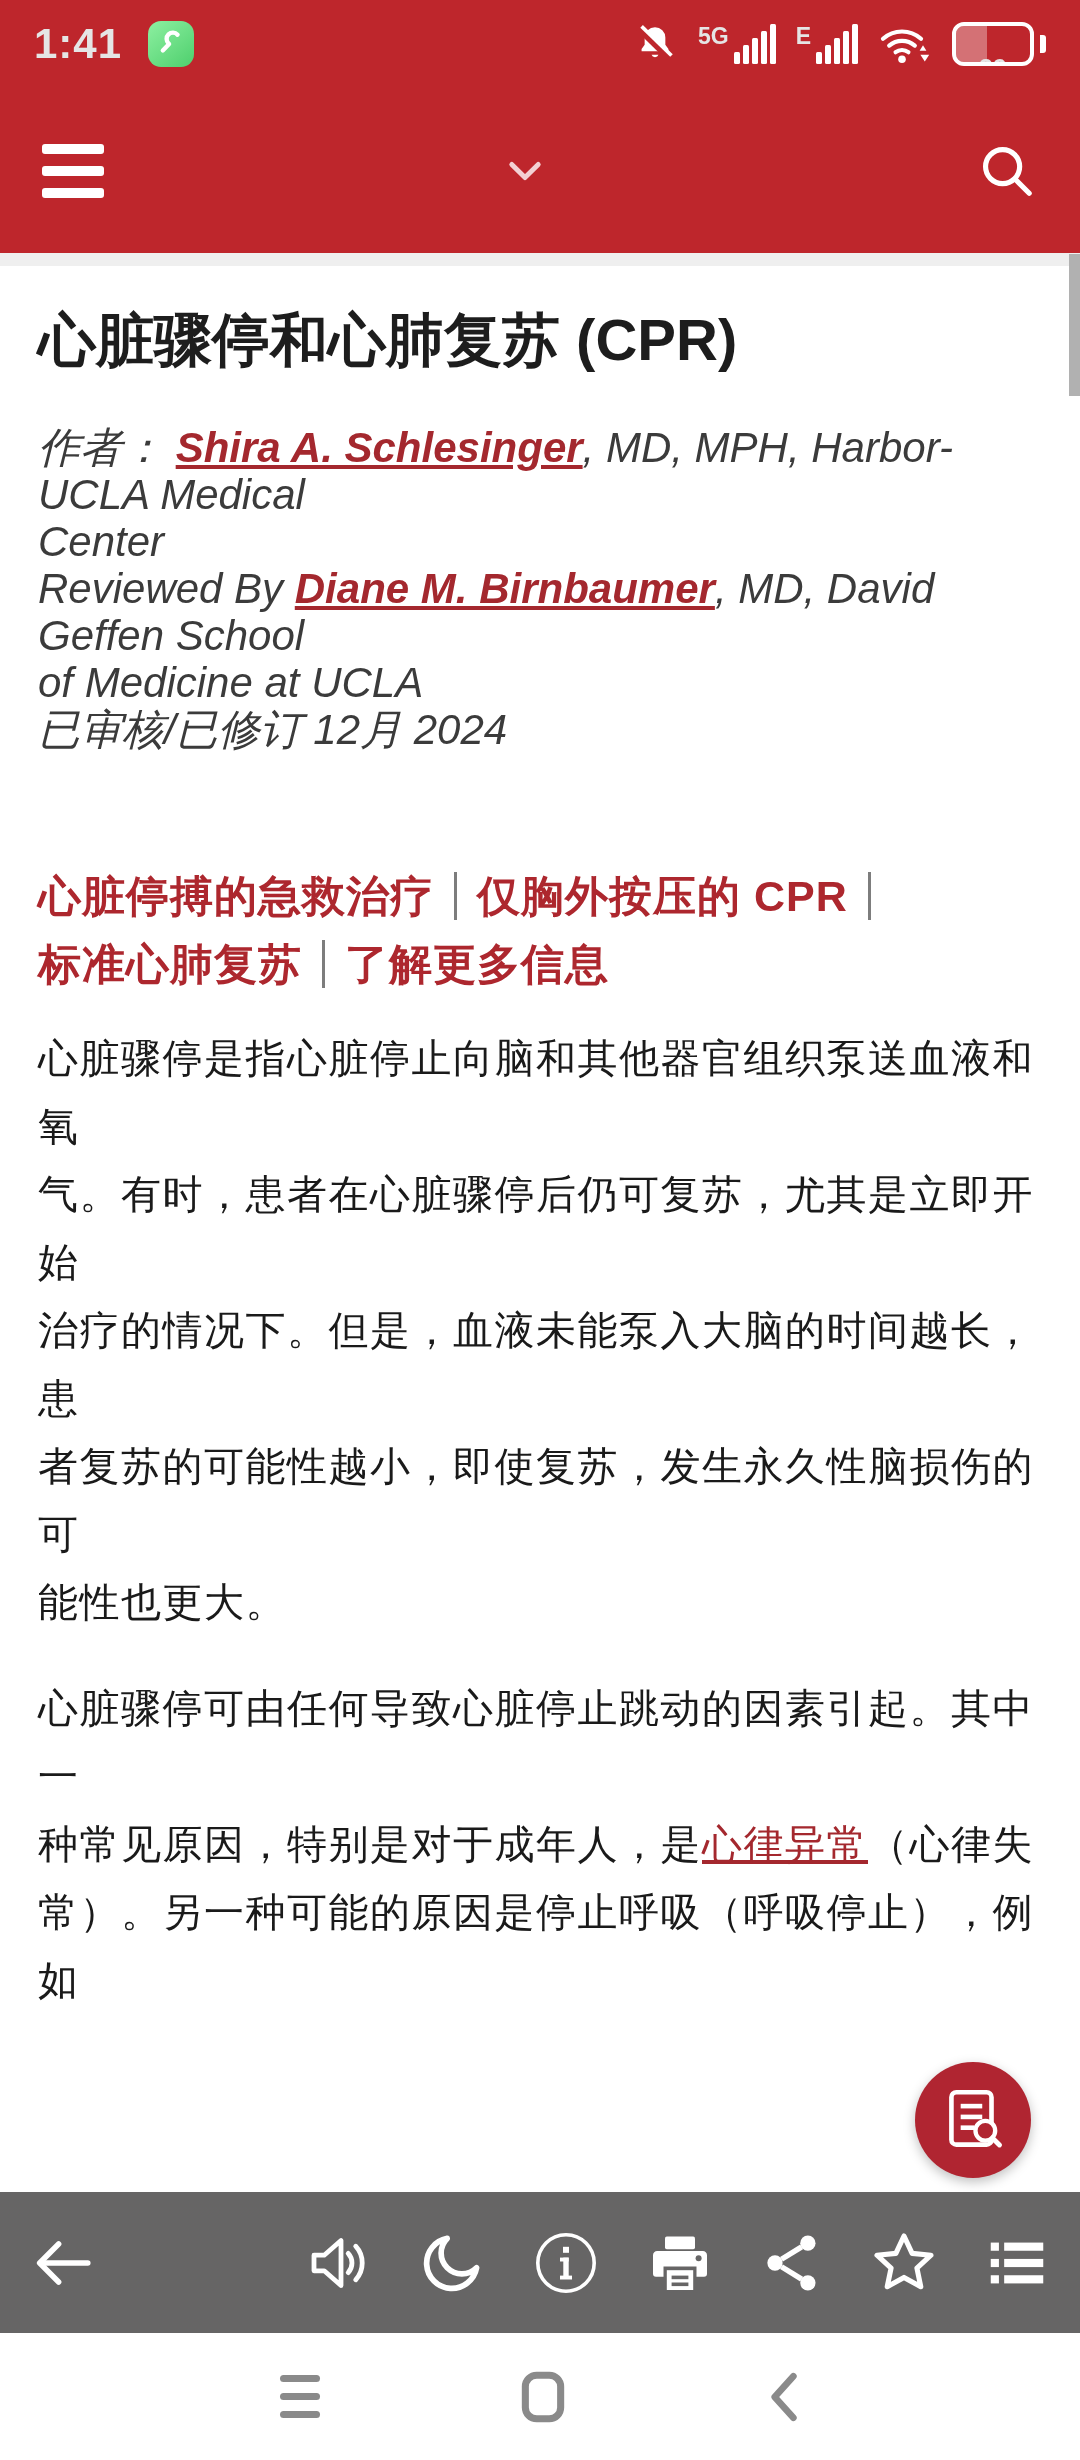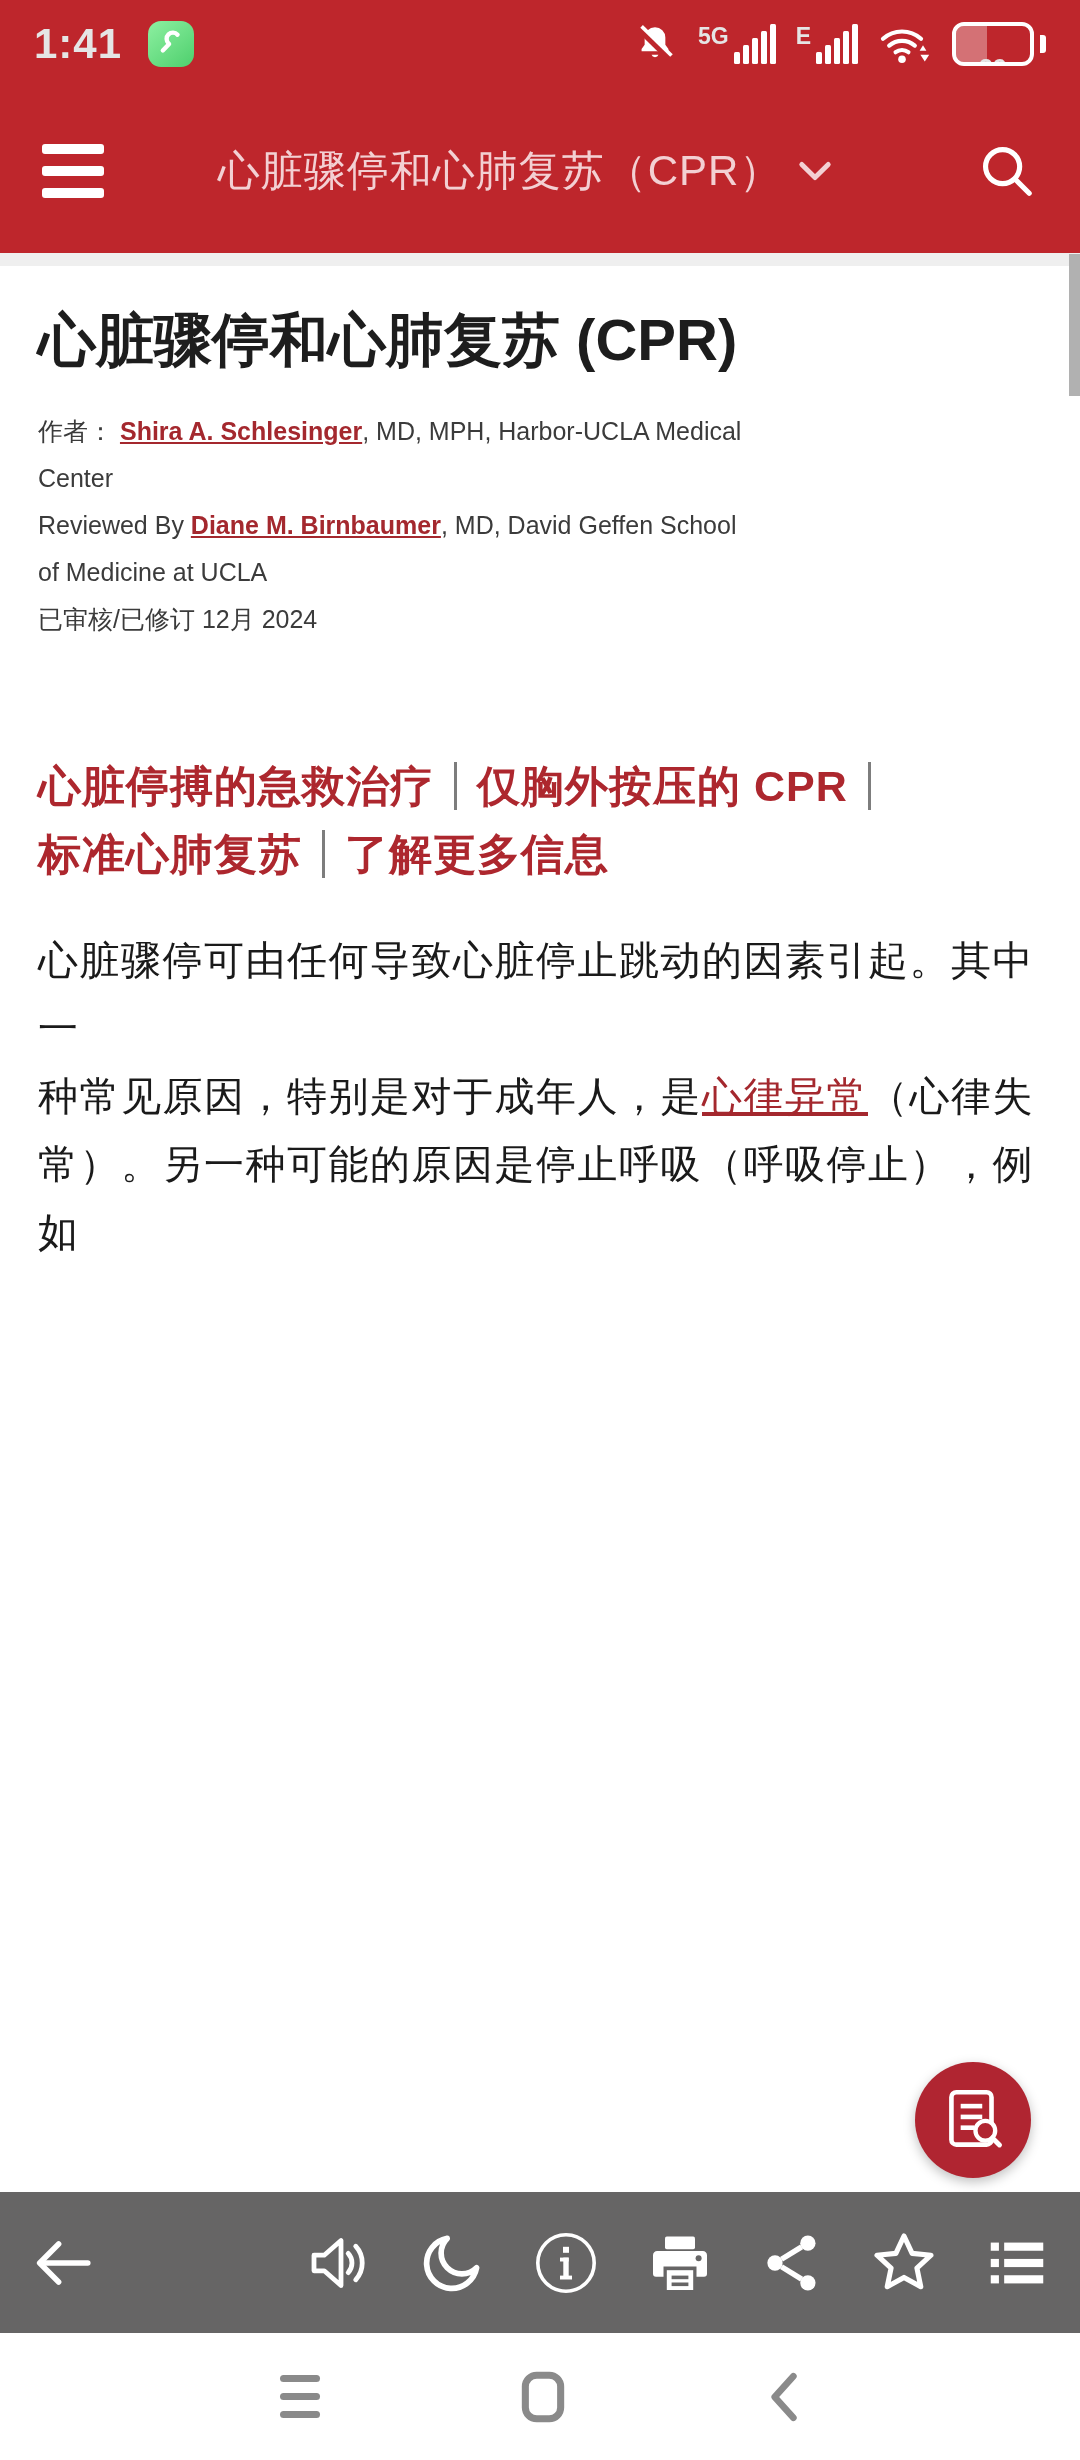--- a/index.html
+++ b/index.html
@@ -40,21 +40,21 @@
   .hamburger i { display:block; height:10px; border-radius:3px; background:#fff; }
   .app-title-wrap { flex:1; display:flex; align-items:center; justify-content:center; gap:16px; margin-right:30px; }
   .app-title { color:#f3d0d3; font-size:42px; font-weight:500; letter-spacing:1px; }
   .icon-btn { background:none; border:0; padding:0; cursor:pointer; display:flex; align-items:center; justify-content:center; }
   
   .header-strip { height:13px; background:#efefef; }
   .scroll-thumb { position:absolute; right:0; top:254px; width:11px; height:142px; background:#b1b1b1; z-index:8; }
   
   .content { padding:0 38px; }
   .article-title { font-size:58px; line-height:80px; font-weight:700; color:#1d1d1d; margin:34px 0 0 0; }
-  .byline { margin:28px 0 0 0; font-size:25px; line-height:47px; color:#3b3b3b; }
+  .byline { margin:44px 0 0 0; font-style:italic; font-size:42px; line-height:47px; color:#3b3b3b; }
   .byline .name-link { color:#a4282e; font-weight:700; text-decoration:underline; }
   .section-links { margin-top:109px; font-size:43px; line-height:68px; font-weight:700; letter-spacing:1px; }
   .navlink { color:#ad272e;margin-top:8px; }
   .sep { display:inline-block; width:3px; height:48px; background:#7d7d7d; margin:0 20px; vertical-align:-9px; }
   .para { margin:38px 0 0 0; font-size:40px; line-height:68px; letter-spacing:1.5px; color:#1a1a1a; }
   .para.first { margin-top:26px; }
   .link { color:#a4282e; text-decoration:underline; }
   
   .fab {
     position:absolute; left:915px; top:2062px; width:116px; height:116px; border-radius:50%;
@@ -136,40 +136,40 @@
     </div>
   </header>
 
   <nav class="app-bar">
     <button class="hamburger">
         <i></i>
         <i></i>
         <i></i>
       </button>
     <div class="app-title-wrap">
-      <span class="app-title">心脏骤停和心肺复苏（CPR）</span>
       <svg width="34" height="22" viewBox="0 0 18 11">
         <polyline points="2,2 9,9 16,2" fill="none" stroke="#f3d0d3" stroke-width="2.6" stroke-linecap="round" stroke-linejoin="round"></polyline>
       </svg>
     </div>
     <button class="icon-btn">
       <svg width="62" height="62" viewBox="0 0 24 24">
         <circle cx="10.3" cy="10.3" r="6.6" fill="none" stroke="#fff" stroke-width="2"></circle>
         <line x1="15.1" y1="15.1" x2="20.6" y2="20.6" stroke="#fff" stroke-width="2" stroke-linecap="round"></line>
       </svg>
     </button>
   </nav>
 
   <div class="header-strip"></div>
   <div class="scroll-thumb"></div>
 
   <main class="content">
     <h1 class="article-title">心脏骤停和心肺复苏 (CPR)</h1>
     <p class="byline"><span class="plain">作者：  </span><span class="name-link">Shira A. Schlesinger</span><span class="plain">, MD, MPH, Harbor-UCLA Medical</span><br><span class="plain">Center</span><br><span class="plain">Reviewed By </span><span class="name-link">Diane M. Birnbaumer</span><span class="plain">, MD, David Geffen School</span><br><span class="plain">of Medicine at UCLA</span><br><span class="plain">已审核/已修订 12月 2024</span></p>
     <div class="section-links"><span class="navlink">心脏停搏的急救治疗</span><span class="sep"></span><span class="navlink">仅胸外按压的 CPR</span><span class="sep"></span><br><span class="navlink">标准心肺复苏</span><span class="sep"></span><span class="navlink">了解更多信息</span></div>
+    <p class="para first"><span class="plain">心脏骤停是指心脏停止向脑和其他器官组织泵送血液和氧</span><br><span class="plain">气。有时，患者在心脏骤停后仍可复苏，尤其是立即开始</span><br><span class="plain">治疗的情况下。但是，血液未能泵入大脑的时间越长，患</span><br><span class="plain">者复苏的可能性越小，即使复苏，发生永久性脑损伤的可</span><br><span class="plain">能性也更大。</span></p>
     <p class="para"><span class="plain">心脏骤停可由任何导致心脏停止跳动的因素引起。其中一</span><br><span class="plain">种常见原因，特别是对于成年人，是</span><span class="link">心律异常</span><span class="plain">（心律失</span><br><span class="plain">常）。另一种可能的原因是停止呼吸（呼吸停止），例如</span><br></p>
 
   </main>
 
   <button class="fab">
     <svg width="74" height="74" viewBox="0 0 24 24">
       <rect x="5" y="3" width="13" height="17" rx="1.6" fill="none" stroke="#fff" stroke-width="1.5"></rect>
       <line x1="8" y1="7.5" x2="15" y2="7.5" stroke="#fff" stroke-width="1.5"></line>
       <line x1="8" y1="11" x2="15" y2="11" stroke="#fff" stroke-width="1.5"></line>
       <line x1="8" y1="14.5" x2="12.5" y2="14.5" stroke="#fff" stroke-width="1.5"></line>

